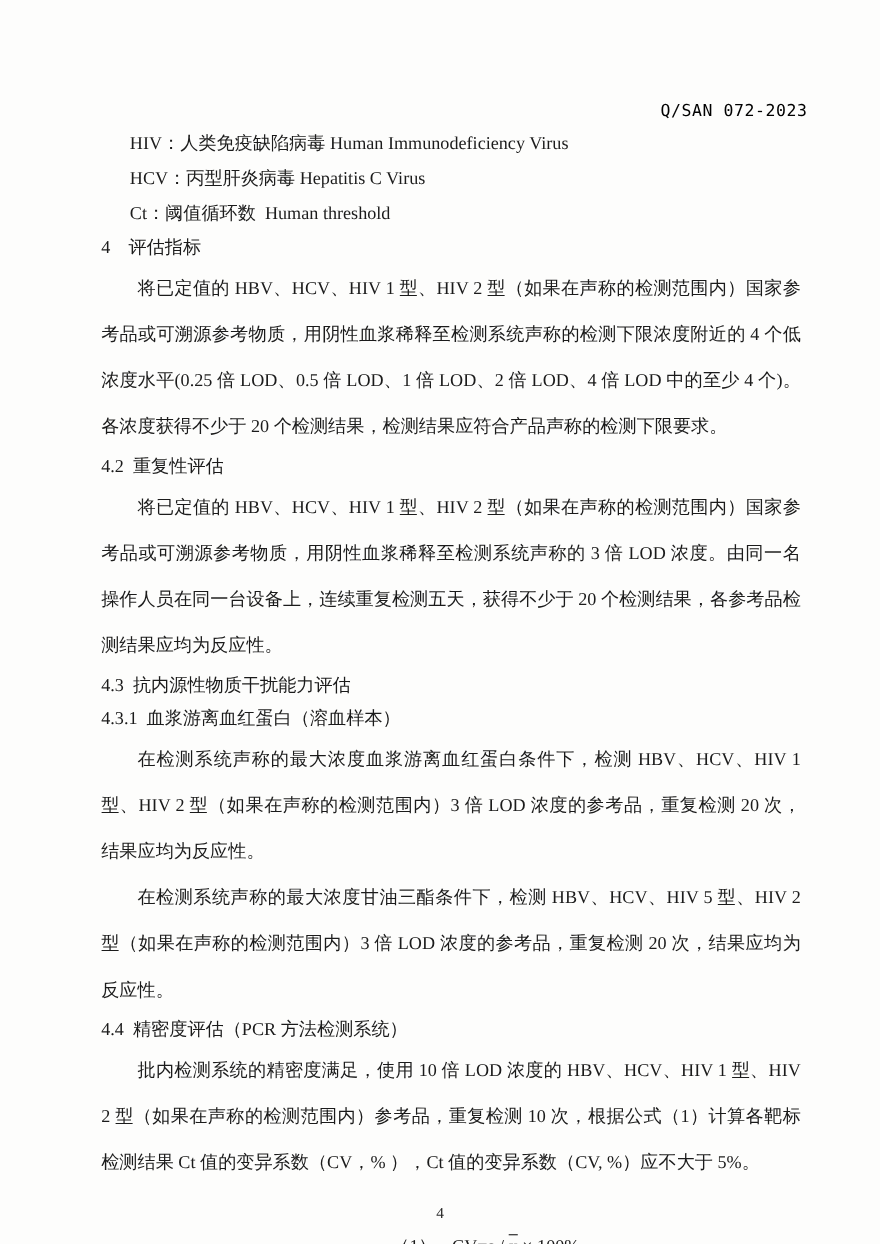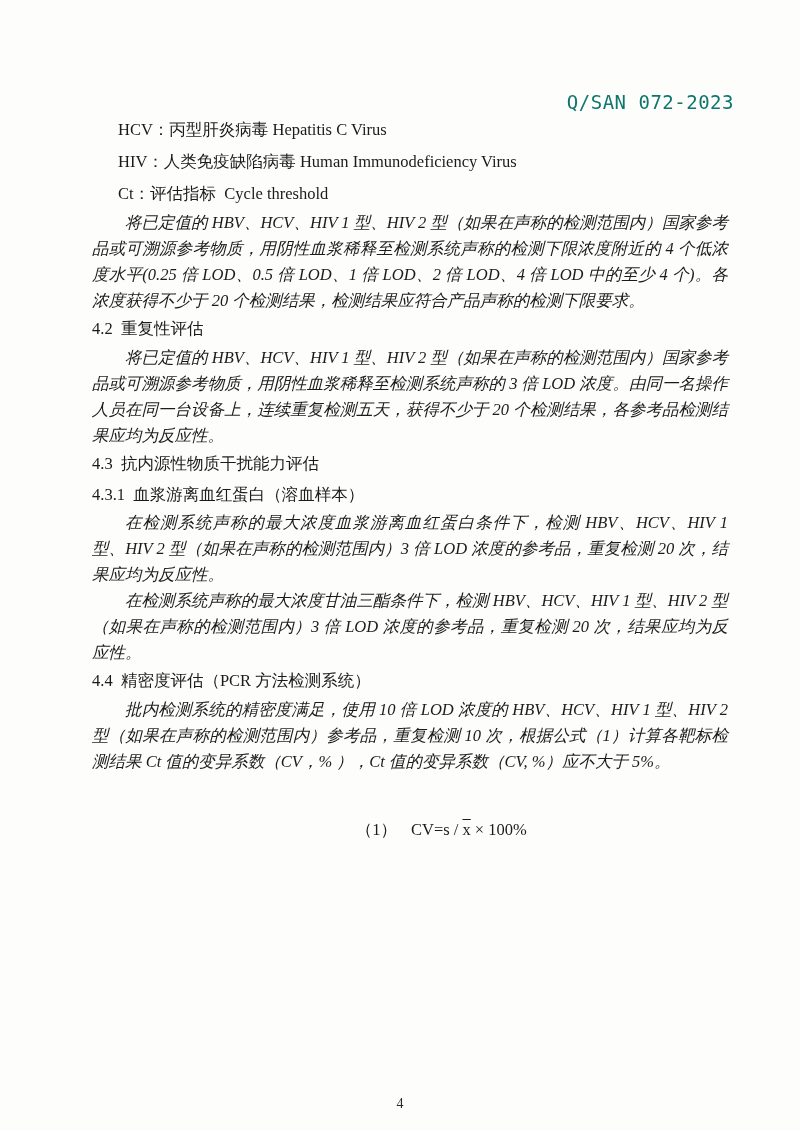--- a/index.html
+++ b/index.html
@@ -13,23 +13,23 @@
     background: #fdfdfc;
     color: #1b1b1b;
     font-family: "Liberation Serif", "DejaVu Serif", serif;
     overflow: hidden;
   }
   .doc-code {
     position: absolute;
     top: 91px;
     right: 66px;
     font-family: "DejaVu Sans Mono", "Liberation Mono", monospace;
-    font-size: 19px;
+    font-size: 15px;
     letter-spacing: 0.5px;
-    color: #0f766e;
+    color: #000000;
   }
   .content {
     position: absolute;
     top: 114px;
     left: 92px;
     width: 636px;
     font-size: 16.5px;
   }
   .definitions {
     margin: 0 0 0 26px;
@@ -37,26 +37,25 @@
   .def-line {
     line-height: 32px;
     white-space: pre-wrap;
   }
   .block-h {
     line-height: 30.8px;
     white-space: pre-wrap;
     text-align: left;
   }
   .block-p {
-    line-height: 26px;
+    line-height: 42px;
     margin: 0;
     text-indent: 2em;
     text-align: justify;
     text-justify: inter-character;
-    font-style: italic;
   }
   .formula {
     margin-top: 9px;
     margin-left: 46px;
     line-height: 30.8px;
     white-space: pre;
     text-align: center;
   }
   .formula .num {
     margin-right: 14px;
@@ -75,35 +74,36 @@
   }
 </style>
 </head>
 <body>
 
 <div class="doc-code">Q/SAN 072-2023</div>
 
 <div class="content">
 
   <div class="definitions">
+    <div class="def-line">HIV：人类免疫缺陷病毒 Human Immunodeficiency Virus</div>
     <div class="def-line">HCV：丙型肝炎病毒 Hepatitis C Virus</div>
-    <div class="def-line">HIV：人类免疫缺陷病毒 Human Immunodeficiency Virus</div>
-    <div class="def-line">Ct：评估指标  Cycle threshold</div>
+    <div class="def-line">Ct：阈值循环数  Human threshold</div>
   </div>
 
+  <div class="block-h">4　评估指标</div>
   <p class="block-p">将已定值的 HBV、HCV、HIV 1 型、HIV 2 型（如果在声称的检测范围内）国家参考品或可溯源参考物质，用阴性血浆稀释至检测系统声称的检测下限浓度附近的 4 个低浓度水平(0.25 倍 LOD、0.5 倍 LOD、1 倍 LOD、2 倍 LOD、4 倍 LOD 中的至少 4 个)。各浓度获得不少于 20 个检测结果，检测结果应符合产品声称的检测下限要求。</p>
 
   <div class="block-h">4.2  重复性评估</div>
   <p class="block-p">将已定值的 HBV、HCV、HIV 1 型、HIV 2 型（如果在声称的检测范围内）国家参考品或可溯源参考物质，用阴性血浆稀释至检测系统声称的 3 倍 LOD 浓度。由同一名操作人员在同一台设备上，连续重复检测五天，获得不少于 20 个检测结果，各参考品检测结果应均为反应性。</p>
 
   <div class="block-h">4.3  抗内源性物质干扰能力评估</div>
   <div class="block-h">4.3.1  血浆游离血红蛋白（溶血样本）</div>
   <p class="block-p">在检测系统声称的最大浓度血浆游离血红蛋白条件下，检测 HBV、HCV、HIV 1 型、HIV 2 型（如果在声称的检测范围内）3 倍 LOD 浓度的参考品，重复检测 20 次，结果应均为反应性。</p>
 
-  <p class="block-p">在检测系统声称的最大浓度甘油三酯条件下，检测 HBV、HCV、HIV 1 型、HIV 2 型（如果在声称的检测范围内）3 倍 LOD 浓度的参考品，重复检测 20 次，结果应均为反应性。</p>
+  <p class="block-p">在检测系统声称的最大浓度甘油三酯条件下，检测 HBV、HCV、HIV 5 型、HIV 2 型（如果在声称的检测范围内）3 倍 LOD 浓度的参考品，重复检测 20 次，结果应均为反应性。</p>
 
   <div class="block-h">4.4  精密度评估（PCR 方法检测系统）</div>
   <p class="block-p">批内检测系统的精密度满足，使用 10 倍 LOD 浓度的 HBV、HCV、HIV 1 型、HIV 2 型（如果在声称的检测范围内）参考品，重复检测 10 次，根据公式（1）计算各靶标检测结果 Ct 值的变异系数（CV，% ），Ct 值的变异系数（CV, %）应不大于 5%。</p>
 
   <div class="formula">
     <span class="num">（1）</span><span>CV=s / </span><span class="xbar">x</span><span> × 100%</span>
   </div>
 
 </div>
 

